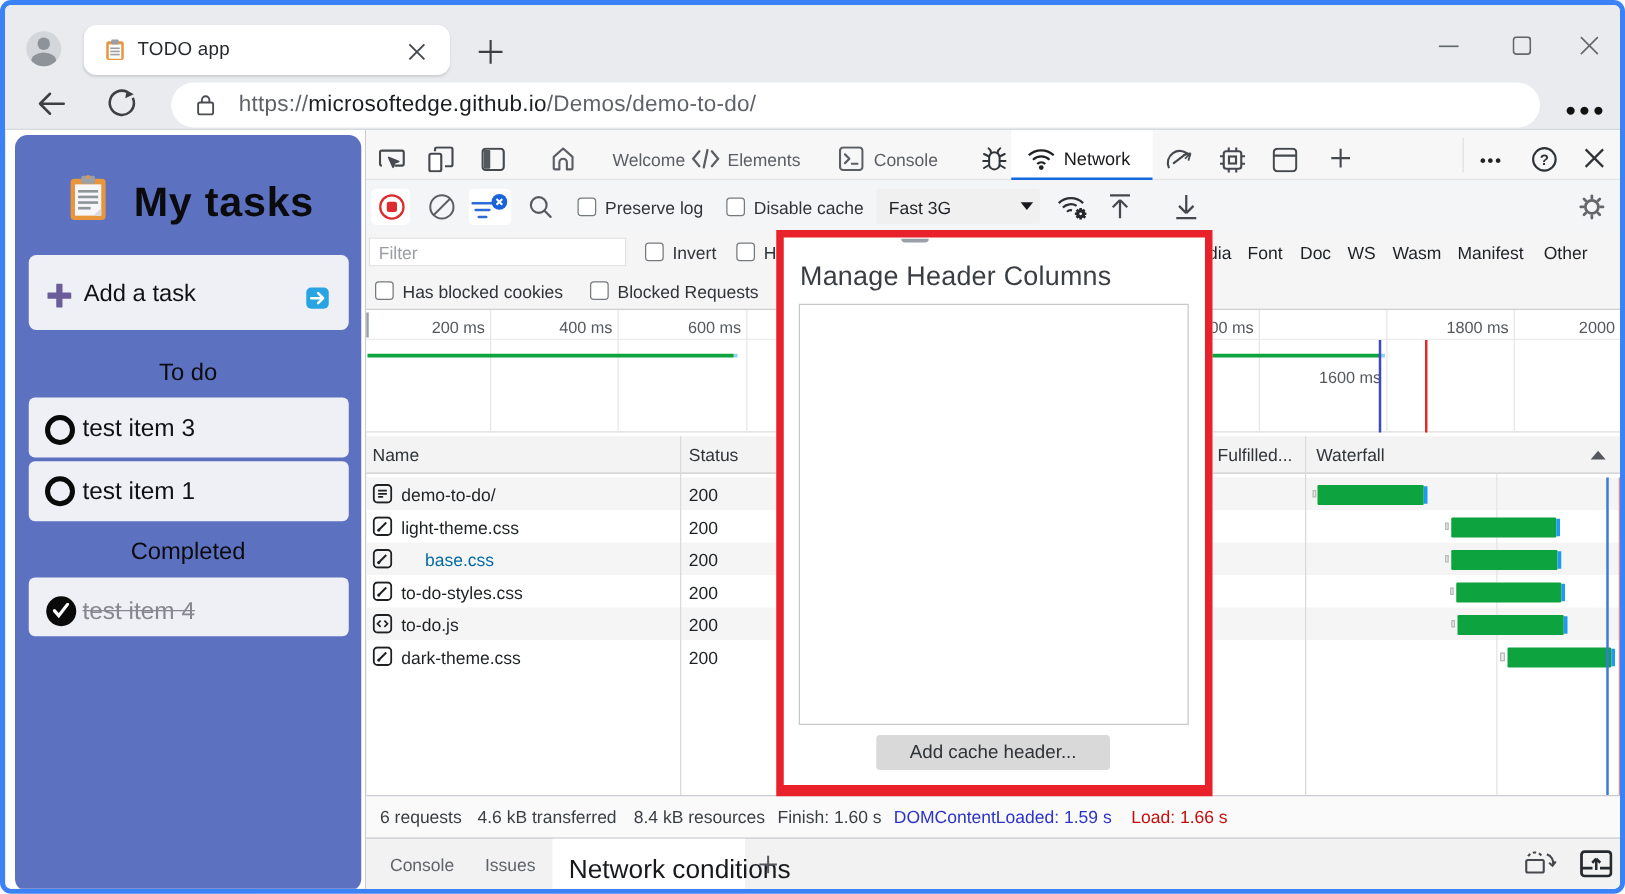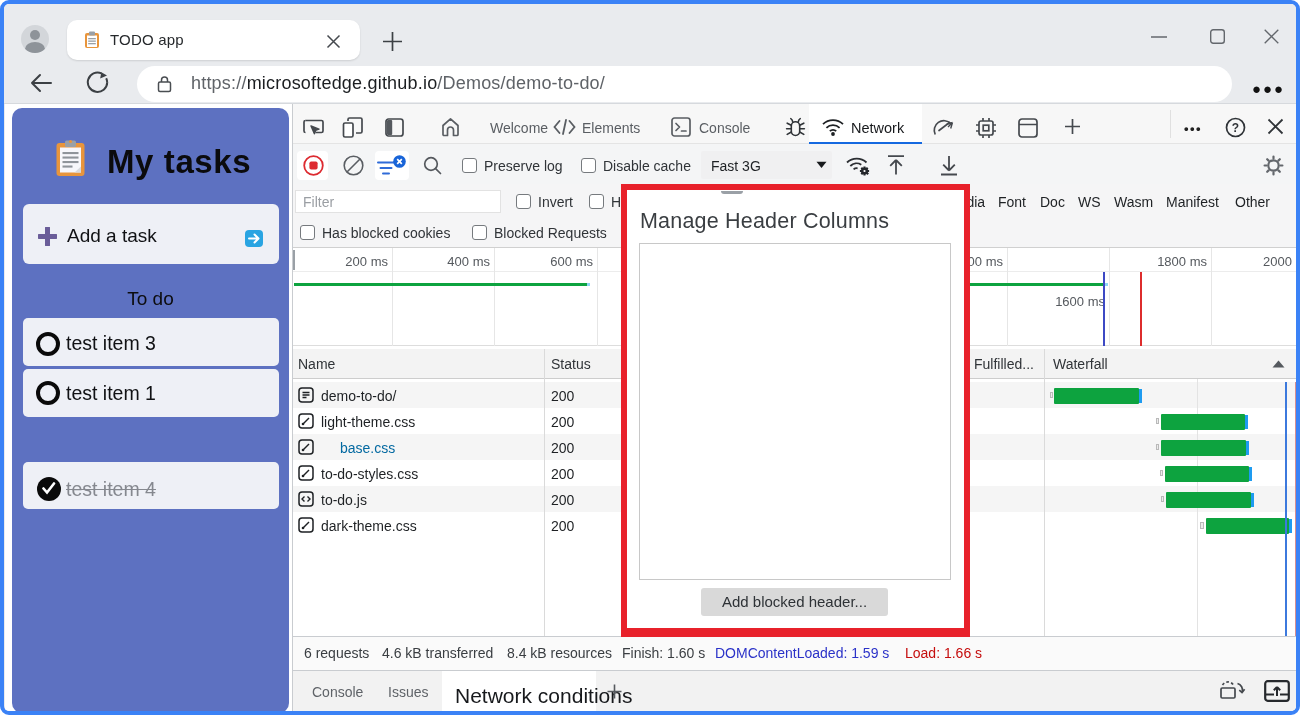--- a/index.html
+++ b/index.html
@@ -93,20 +93,21 @@
     </svg>
 
   <div class="abs" style="left:8px;top:284px;width:277px;text-align:center;font-size:19px;color:#0c0c0e;">To do</div>
   <div class="abs" style="left:19px;top:314px;width:256px;height:48px;background:#eef0f6;border-radius:5px;"></div>
   <div class="abs" style="left:32px;top:328px;width:24px;height:24px;border:4px solid #0a0a0a;border-radius:50%;background:#eef0f6;"></div>
   <div class="abs" style="left:62px;top:328px;font-size:19.5px;color:#101114;">test item 3</div>
   <div class="abs" style="left:19px;top:365px;width:256px;height:48px;background:#eef0f6;border-radius:5px;"></div>
   <div class="abs" style="left:32px;top:377px;width:24px;height:24px;border:4px solid #0a0a0a;border-radius:50%;background:#eef0f6;"></div>
   <div class="abs" style="left:62px;top:378px;font-size:19.5px;color:#101114;">test item 1</div>
 
+  <div class="abs" style="left:8px;top:427px;width:277px;text-align:center;font-size:19px;color:#0c0c0e;">Completed</div>
   <div class="abs" style="left:19px;top:458px;width:256px;height:47px;background:#eef0f6;border-radius:5px;"></div>
   <div class="abs" style="left:33px;top:473px;width:24px;height:24px;background:#0a0a0a;border-radius:50%;"></div>
   <svg class="abs" style="left:38px;top:478px;" width="14" height="13" viewBox="0 0 14 13">
       <path d="M1.5 6.5 L5 10.5 L12 1.5" stroke="#fff" stroke-width="2.6" fill="none" stroke-linecap="round"></path>
     </svg>
   <div class="abs" style="left:62px;top:474px;font-size:19.5px;color:#85888f;text-decoration:line-through;text-decoration-color:#85888f;">test item 4</div>
 
   <div class="abs" id="devtools" style="left:288px;top:100px;width:1012px;height:610px;background:#fff;border-left:1px solid #c9ccd0;"></div>
 
   <div class="abs" style="left:289px;top:100px;width:1011px;height:40px;background:#f7f7f7;border-bottom:1px solid #e4e4e4;"></div>
@@ -413,15 +414,15 @@
   <svg class="abs" style="left:1260px;top:676px;" width="26" height="22" viewBox="0 0 26 22">
     <rect x="1.2" y="1.2" width="23.6" height="19.6" rx="2.5" fill="none" stroke="#26292d" stroke-width="2.2"></rect>
     <path d="M1.5 14.5 H10 M16 14.5 H24.5" stroke="#26292d" stroke-width="2.2"></path>
     <path d="M13 16 V7 M13 7 L9.8 10.2 M13 7 L16.2 10.2" fill="none" stroke="#26292d" stroke-width="2"></path>
   </svg>
 
   <div class="abs" id="dialog" style="left:617px;top:180px;width:349px;height:453px;background:#fff;border:6px solid #e8212b;"></div>
   <div class="abs" style="left:717px;top:187px;width:22px;height:3px;background:#9aa0a6;border-radius:0 0 3px 3px;"></div>
   <div class="abs" style="left:636px;top:205px;font-size:21.5px;letter-spacing:0.2px;color:#3a3e42;">Manage Header Columns</div>
   <div class="abs" style="left:635px;top:239px;width:312px;height:337px;background:#fff;border:1px solid #c8c8c8;"></div>
-  <div class="abs" style="left:697px;top:584px;width:187px;height:28px;background:#d9d9d9;border-radius:3px;text-align:center;font-size:15px;color:#2e3236;line-height:28px;">Add blocked header...</div>
+  <div class="abs" style="left:697px;top:584px;width:187px;height:28px;background:#d9d9d9;border-radius:3px;text-align:center;font-size:15px;color:#2e3236;line-height:28px;">Add cache header...</div>
   <div class="abs" style="left:618px;top:624px;width:347px;height:6px;background:#e8212b;"></div>
 </div>
 
 </body></html>

